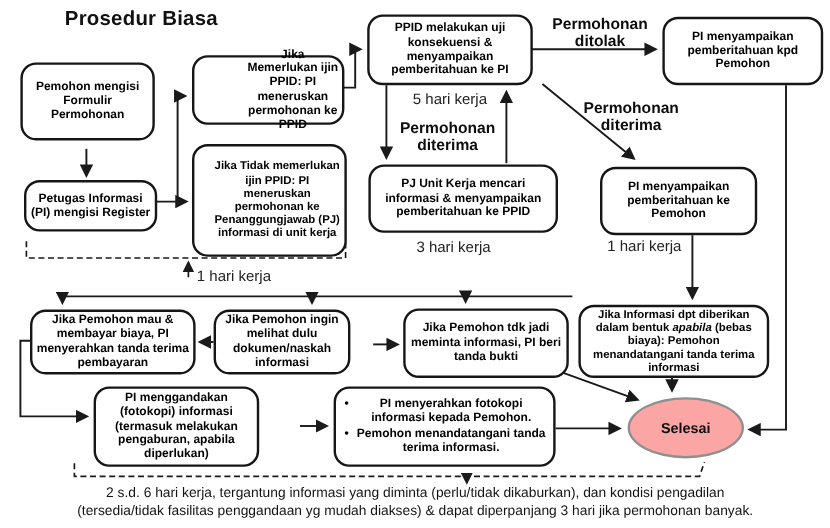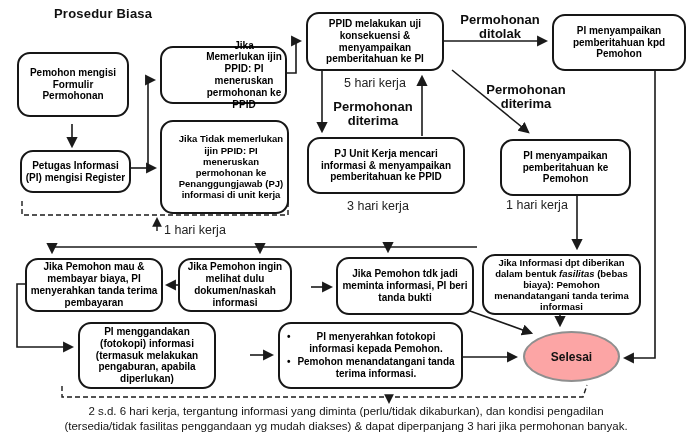--- a/index.html
+++ b/index.html
@@ -1,21 +1,21 @@
 <!DOCTYPE html>
 <html><head>
 <meta charset="utf-8">
 <style>
   html,body{margin:0;padding:0;background:#ffffff;}
   .canvas{
     position:relative;width:692px;height:440px;background:#ffffff;
     font-family:"Liberation Sans", sans-serif;color:#000;overflow:hidden;
   }
   .title{
-    position:absolute;left:54px;top:6px;font-size:13px;font-weight:bold;
+    position:absolute;left:54px;top:6px;font-size:17px;font-weight:bold;
     letter-spacing:.2px;color:#111;
   }
   svg.lines{position:absolute;left:0;top:0;z-index:1;}
   .node{
     position:absolute;z-index:2;box-sizing:border-box;
     background:#fff;border:2px solid #161616;border-radius:13px;
     display:flex;align-items:center;justify-content:center;
     text-align:center;font-weight:bold;font-size:10px;line-height:1.18;
     padding:2px 3px;color:#000;
   }
@@ -124,21 +124,21 @@
 
   <div class="node" style="left:178px;top:258px;width:114px;height:54px;align-items:center;">
     <span>Jika Pemohon ingin melihat dulu dokumen/naskah informasi</span>
   </div>
 
   <div class="node" style="left:336px;top:257px;width:138px;height:58px;">
     <span>Jika Pemohon tdk jadi meminta informasi, PI beri tanda bukti</span>
   </div>
 
   <div class="node small" style="left:482px;top:254px;width:159px;height:61px;">
-    <span><span>Jika Informasi dpt diberikan dalam bentuk </span><span class="italic">fasilitas</span><span> (bebas biaya): Pemohon menandatangani tanda terima informasi</span></span>
+    <span><span>Jika Informasi dpt diberikan dalam bentuk </span><span class="italic">apabila</span><span> (bebas biaya): Pemohon menandatangani tanda terima informasi</span></span>
   </div>
 
   <div class="node" style="left:78px;top:322px;width:138px;height:67px;">
     <span>PI menggandakan (fotokopi) informasi (termasuk melakukan pengaburan, apabila diperlukan)</span>
   </div>
 
   <div class="node" style="left:278px;top:322px;width:185px;height:67px;">
     <ul>
       <li>PI menyerahkan fotokopi informasi kepada Pemohon.</li>
       <li>Pemohon menandatangani tanda terima informasi.</li>

